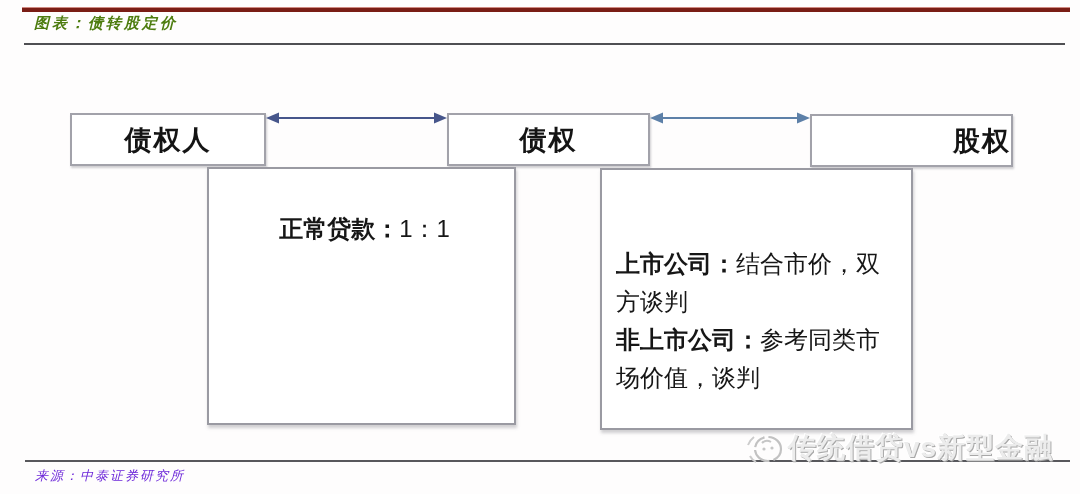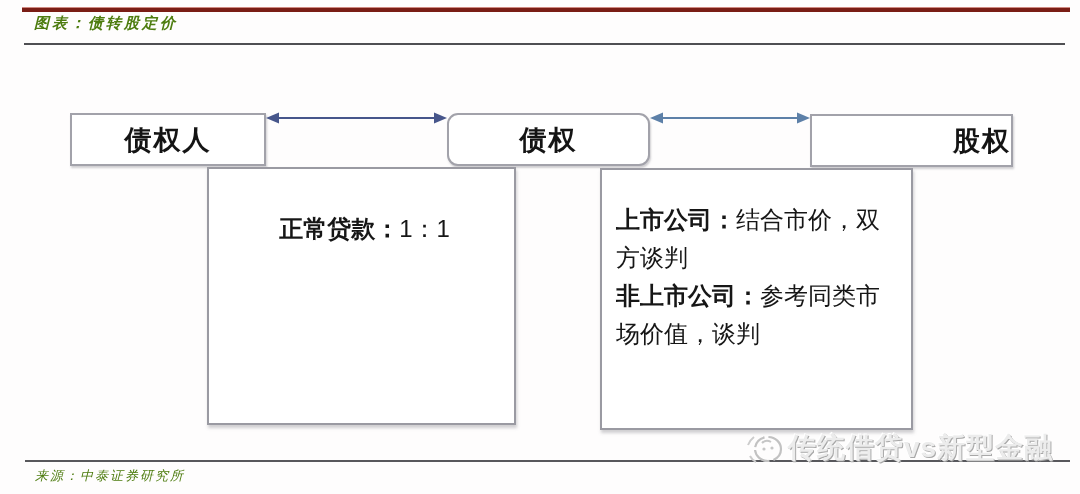--- a/index.html
+++ b/index.html
@@ -28,43 +28,43 @@
   
   .node{
     position:absolute;height:53px;background:#ffffff;
     border:2px solid #a2a2aa;box-shadow:1px 2px 2px rgba(120,120,130,.35);
     display:flex;align-items:center;justify-content:center;
     font-size:27px;font-weight:bold;color:#141414;letter-spacing:2px;
     box-sizing:border-box;
     margin-top:24px;
   }
   .node1{left:70px;top:89px;width:196px;}
-  .node2{left:447px;top:89px;width:203px;border-radius:11px;}
+  .node2{left:447px;top:89px;width:203px;}
   .node3{left:810px;top:90px;width:203px;justify-content:flex-end;}
   .arrow{position:absolute;top:109px;height:18px;}
   .arrow1{left:266px;width:181px;}
   .arrow2{left:650px;width:160px;}
 
   
   .detail-box{
     position:absolute;background:#ffffff;border:2px solid #9a9aa2;
     box-shadow:1px 3px 3px rgba(120,120,130,.35);
     box-sizing:border-box;color:#161616;font-size:24px;line-height:38px;
   }
   .detail-left{left:207px;top:167px;width:309px;height:258px;padding:41px 6px 0 12px;text-align:center;}
-  .detail-right{left:600px;top:168px;width:313px;height:262px;padding:31px 6px 0 14px;}
+  .detail-right{left:600px;top:168px;width:313px;height:262px;padding:75px 6px 0 14px;}
   .seg{white-space:pre-wrap;}
   .seg .b{font-weight:bold;}
 
   
   .bottom-rule{position:absolute;left:25px;top:460px;width:1045px;height:2px;background:#58585c;}
   .source{
     position:absolute;left:35px;top:467px;
     font-family:"DejaVu Serif","Liberation Serif",serif;
-    font-style:italic;font-size:13px;letter-spacing:2px;color:#4d7c0f;
+    font-style:italic;font-size:13px;letter-spacing:2px;color:#6d28d9;
   }
 
   
   .watermark{
     position:absolute;left:744px;top:428px;height:40px;z-index:5;
     display:flex;align-items:center;gap:0;
   }
   .wm-text{
     font-size:28px;font-weight:bold;letter-spacing:1px;
     color:#ececec;

